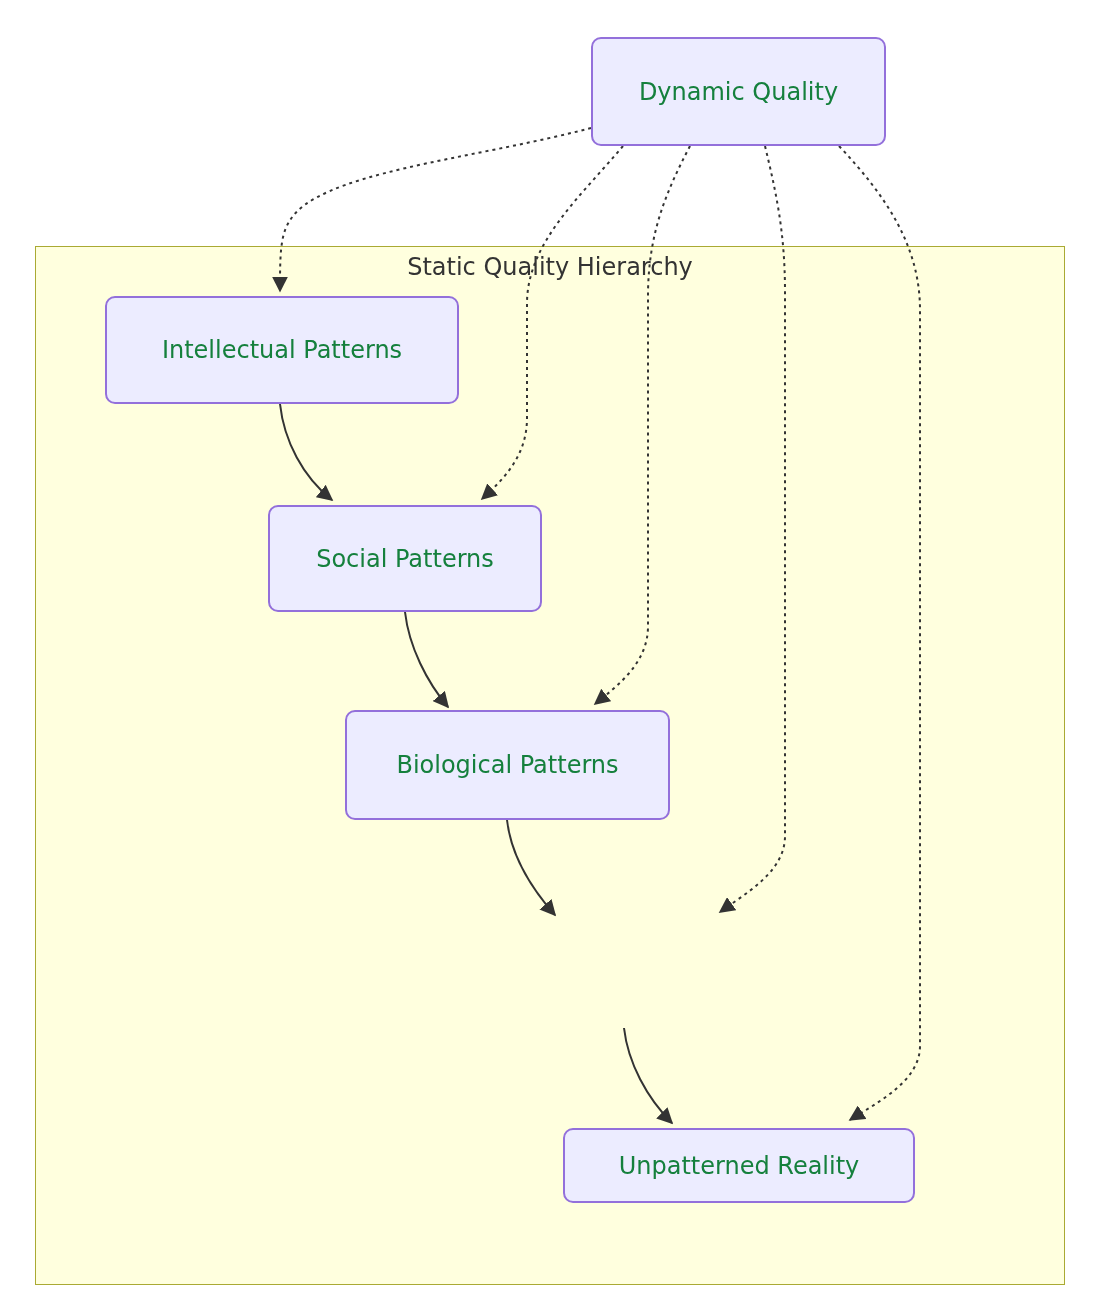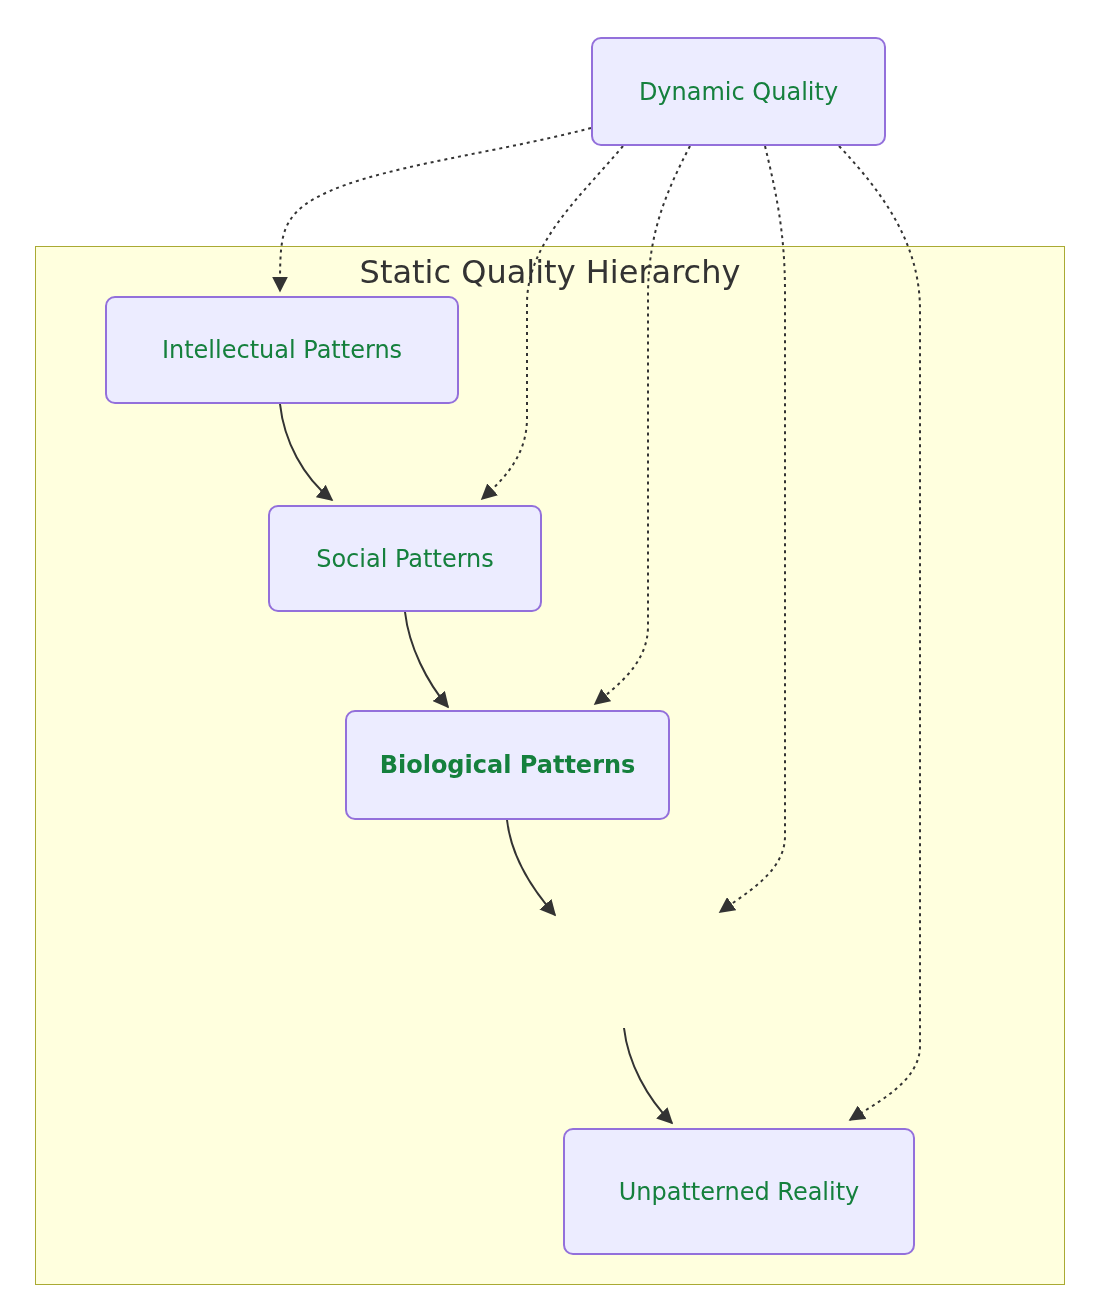--- a/index.html
+++ b/index.html
@@ -17,21 +17,21 @@
     left: 35px; top: 246px;
     width: 1030px; height: 1039px;
     background: #ffffde;
     border: 1.5px solid #aaaa33;
     box-sizing: border-box;
     z-index: 0;
   }
   .cluster-label {
     margin-top: 6px;
     text-align: center;
-    font-size: 32px;
+    font-size: 24px;
     color: #333333;
   }
   svg.edges-layer {
     position: absolute;
     left: 0; top: 0;
     z-index: 1;
     pointer-events: none;
   }
   .edge { fill: none; stroke: #333333; stroke-width: 2px; }
   .edge.dotted { stroke-dasharray: 3 4; }
@@ -83,22 +83,22 @@
   </div>
 
   <div class="node" style="left:105px; top:296px; width:354px; height:108px;">
     <span>Intellectual Patterns</span>
   </div>
 
   <div class="node" style="left:268px; top:505px; width:274px; height:107px;">
     <span>Social Patterns</span>
   </div>
 
-  <div class="node" style="left:345px; top:710px; width:325px; height:110px;font-weight:bold;">
+  <div class="node" style="left:345px; top:710px; width:325px; height:110px;">
     <span>Biological Patterns</span>
   </div>
 
 
-  <div class="node" style="left:563px; top:1128px; width:352px; height:127px;">
+  <div class="node" style="left:563px; top:1128px; width:352px; height:75px;">
     <span>Unpatterned Reality</span>
   </div>
 
 </div>
 
 </body></html>

